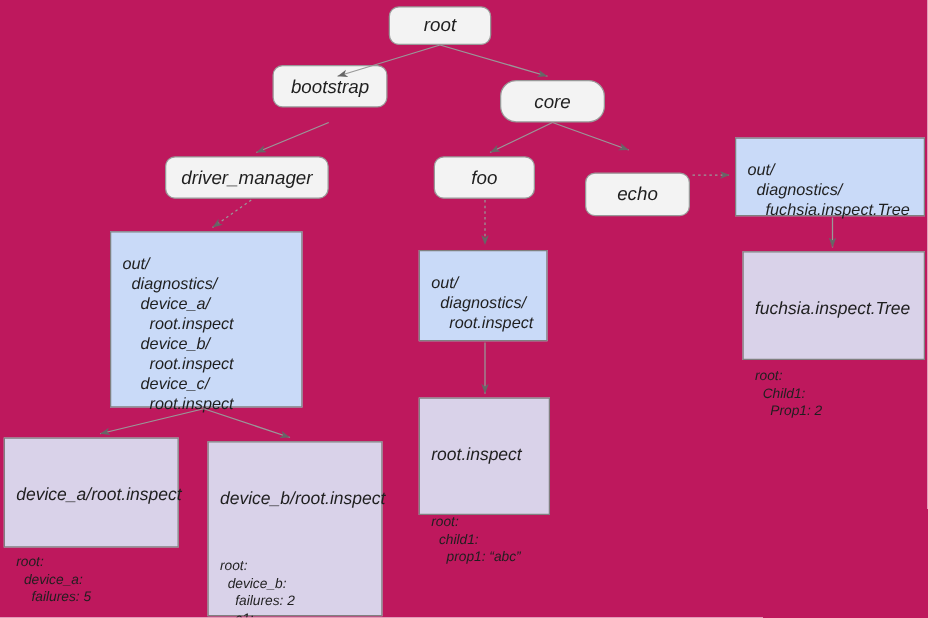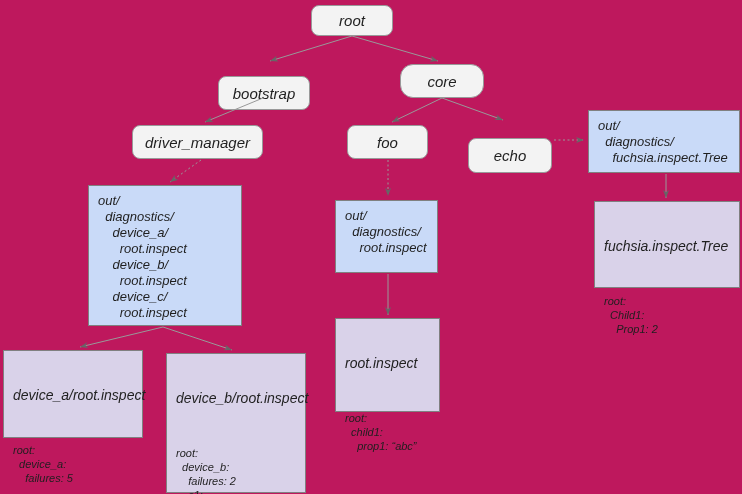--- a/index.html
+++ b/index.html
@@ -22,21 +22,21 @@
     display: flex;
     align-items: center;
     justify-content: center;
     font-size: 15px;
   }
   .filebox {
     position: absolute;
     box-sizing: border-box;
     background: var(--file-box-fill, #c9daf8);
     border: 1px solid var(--box-border, #808080);
-    padding: 7px 9px;
+    padding: 17px 9px;
     font-size: 13px;
     line-height: 16px;
     white-space: pre;
   }
   .inspectbox {
     position: absolute;
     box-sizing: border-box;
     background: var(--inspect-box-fill, #d9d2e9);
     border: 1px solid var(--box-border, #808080);
     padding: 8px 9px;
@@ -64,21 +64,21 @@
   #arrowhead path { fill: var(--arrow-color, #666666); }
 </style>
 </head>
 <body>
 
 <div id="canvas">
 
   <div class="node" style="left:311px; top:5px; width:82px; height:31px;">
     <span>root</span>
   </div>
-  <div class="node" style="left:218px; top:76px; width:92px; height:34px;">
+  <div class="node" style="left:218px; top:52px; width:92px; height:34px;">
     <span>bootstrap</span>
   </div>
   <div class="node" style="left:400px; top:64px; width:84px; height:34px;border-radius:13px;">
     <span>core</span>
   </div>
   <div class="node" style="left:132px; top:125px; width:131px; height:34px;">
     <span>driver_manager</span>
   </div>
   <div class="node" style="left:347px; top:125px; width:81px; height:34px;text-align:center;">
     <span>foo</span>

